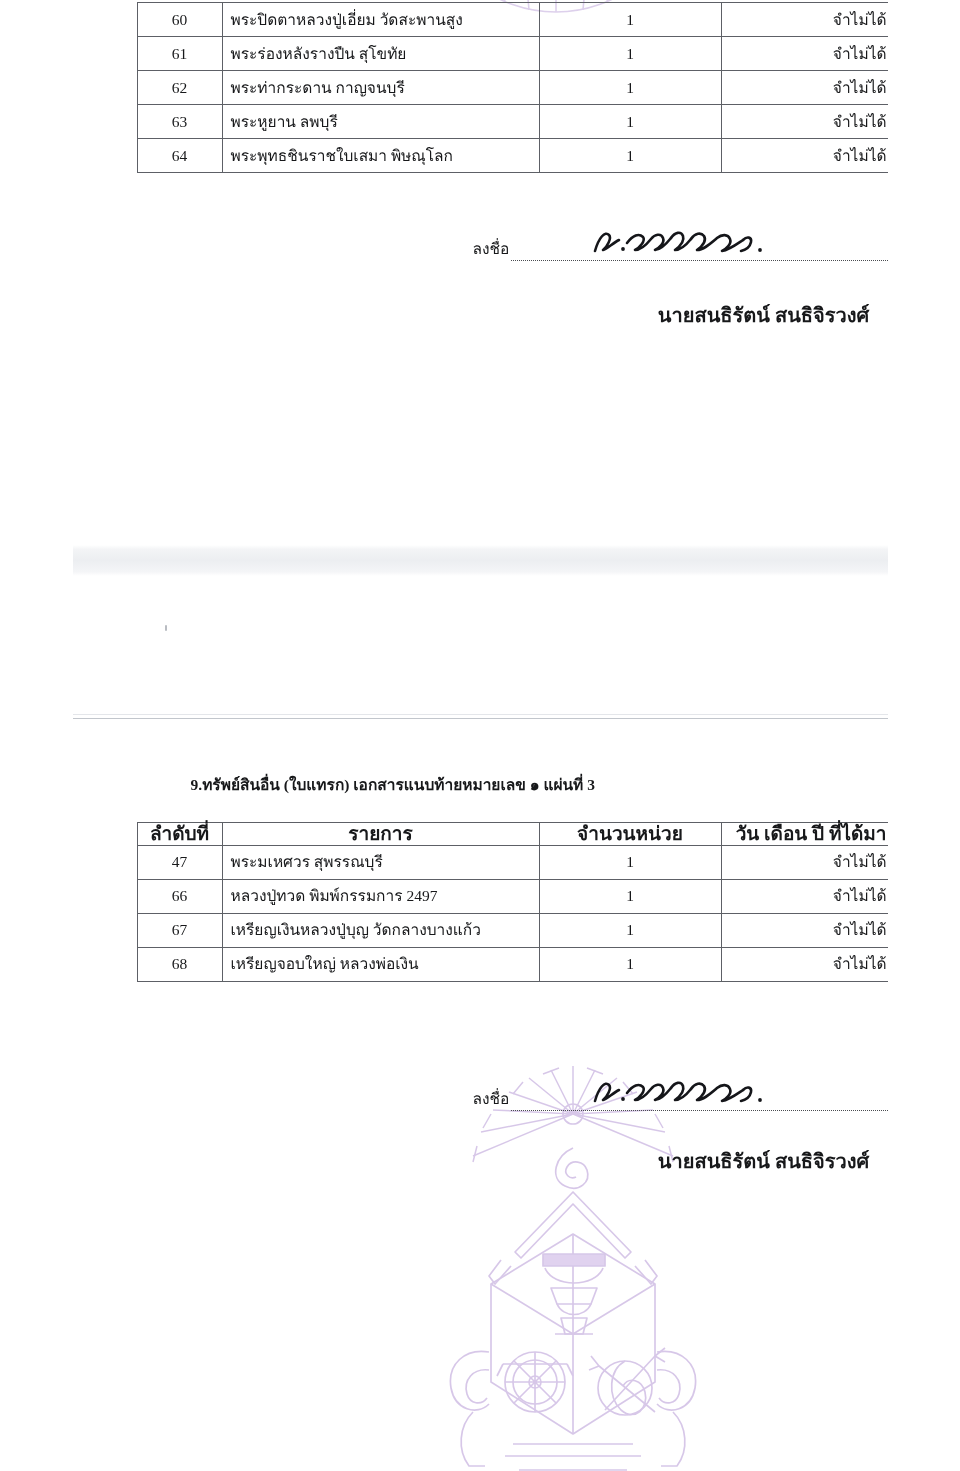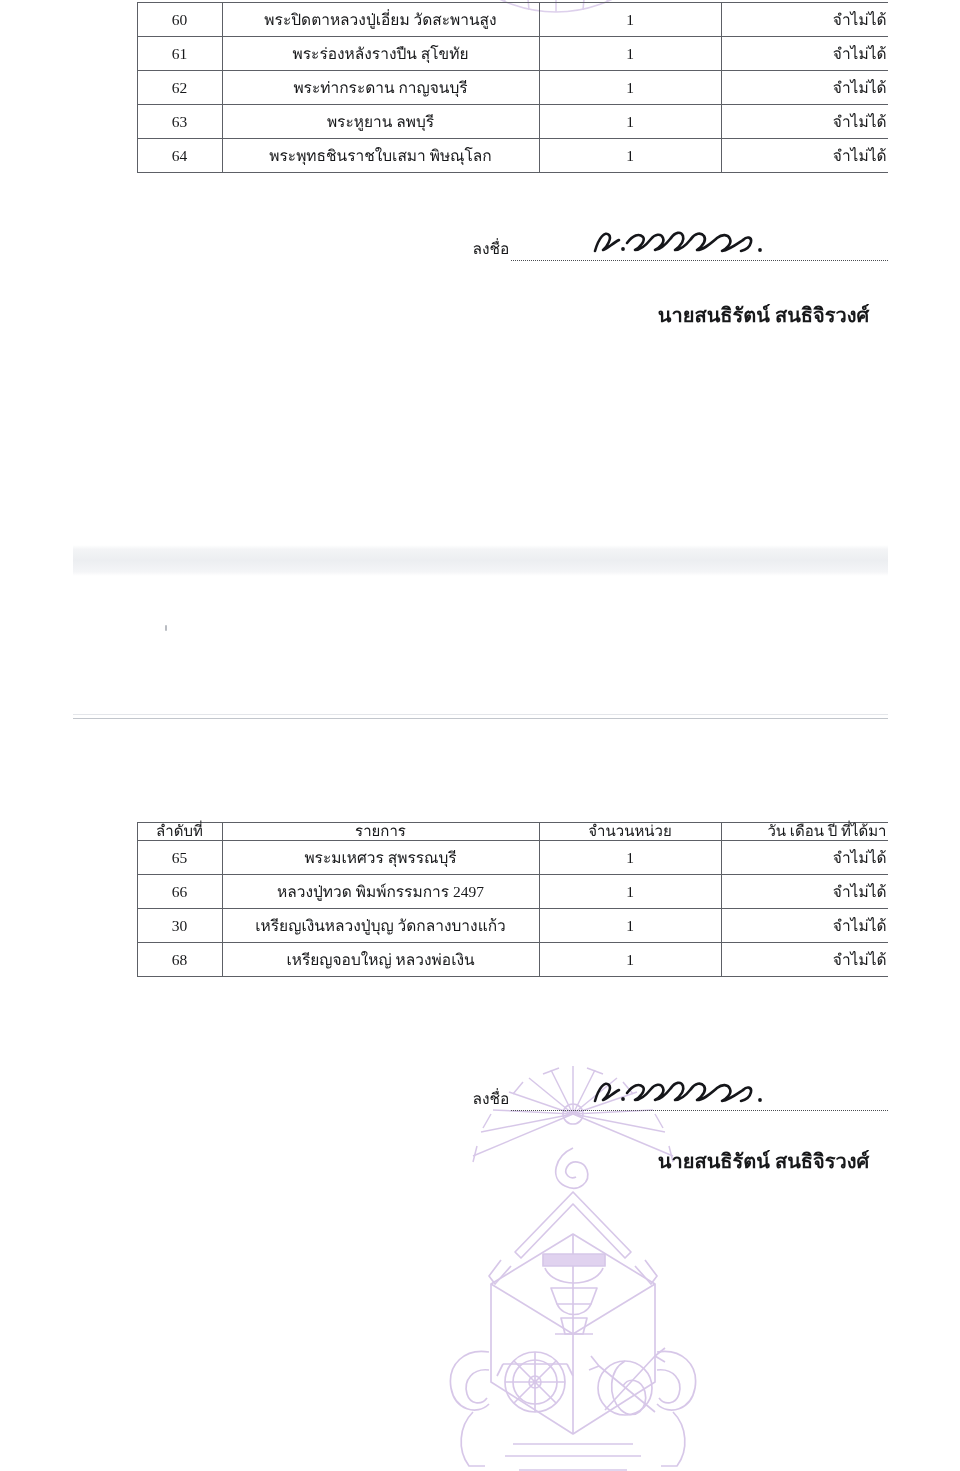--- a/index.html
+++ b/index.html
@@ -90,29 +90,29 @@
   .tbl td, .tbl th {
     border: 1px solid #5d6066;
     padding: 0 8px;
     font-weight: normal;
     font-size: 15.5px;
     line-height: 1.15;
     color: #17181a;
     background: transparent;
   }
   .tbl .c-no    { width: 68px;  text-align: center; font-family: "Liberation Serif", serif; }
-  .tbl .c-item  { width: 300px; text-align: center; }
+  .tbl .c-item  { width: 300px; text-align: left; }
   .tbl .c-unit  { width: 165px; text-align: center; }
   .tbl .c-date  { width: 157px; text-align: right; }
   .tbl .c-value { width: 153px; text-align: right; padding-right: 12px; }
 
   .tbl thead th {
     text-align: center;
-    font-weight: normal;
-    font-size: 15px;
+    font-weight: bold;
+    font-size: 19px;
   }
   .tbl thead th.c-item { text-align: center; }
 
   .tbl tbody td { height: 33px; }
 
   #table-top   { left: 64px; top: 2px;   width: 845px; }
   #table-bottom{ left: 64px; top: 822px; width: 845px; }
 
   .unit-mark {
     font-family: "Liberation Serif", serif;
@@ -271,48 +271,49 @@
           </svg>
         </span>
       </span>
       <span class="sig-label-right">ผู้ยื่น</span>
     </div>
     <div class="sig-name">นายสนธิรัตน์ สนธิจิรวงศ์</div>
   </div>
 
   <div class="speck"></div>
 
+  <div class="doc-line" id="section-heading">9.ทรัพย์สินอื่น (ใบแทรก) เอกสารแนบท้ายหมายเลข ๑ แผ่นที่ 3</div>
 
   <table class="tbl" id="table-bottom">
     <thead>
       <tr>
         <th class="c-no">ลำดับที่</th>
         <th class="c-item">รายการ</th>
         <th class="c-unit">จำนวนหน่วย</th>
         <th class="c-date">วัน เดือน ปี ที่ได้มา</th>
         <th class="c-value">มูลค่า</th>
       </tr>
     </thead>
     <tbody>
       <tr>
-        <td class="c-no">65</td>
+        <td class="c-no">47</td>
         <td class="c-item">พระมเหศวร สุพรรณบุรี</td>
         <td class="c-unit unit-mark">1</td>
         <td class="c-date">จำไม่ได้</td>
         <td class="c-value">1,000,000</td>
       </tr>
       <tr>
         <td class="c-no">66</td>
         <td class="c-item">หลวงปู่ทวด พิมพ์กรรมการ 2497</td>
         <td class="c-unit unit-mark">1</td>
         <td class="c-date">จำไม่ได้</td>
         <td class="c-value">800,000</td>
       </tr>
       <tr>
-        <td class="c-no">30</td>
+        <td class="c-no">67</td>
         <td class="c-item">เหรียญเงินหลวงปู่บุญ วัดกลางบางแก้ว</td>
         <td class="c-unit unit-mark">1</td>
         <td class="c-date">จำไม่ได้</td>
         <td class="c-value">1,000,000</td>
       </tr>
       <tr>
         <td class="c-no">68</td>
         <td class="c-item">เหรียญจอบใหญ่ หลวงพ่อเงิน</td>
         <td class="c-unit unit-mark">1</td>
         <td class="c-date">จำไม่ได้</td>

